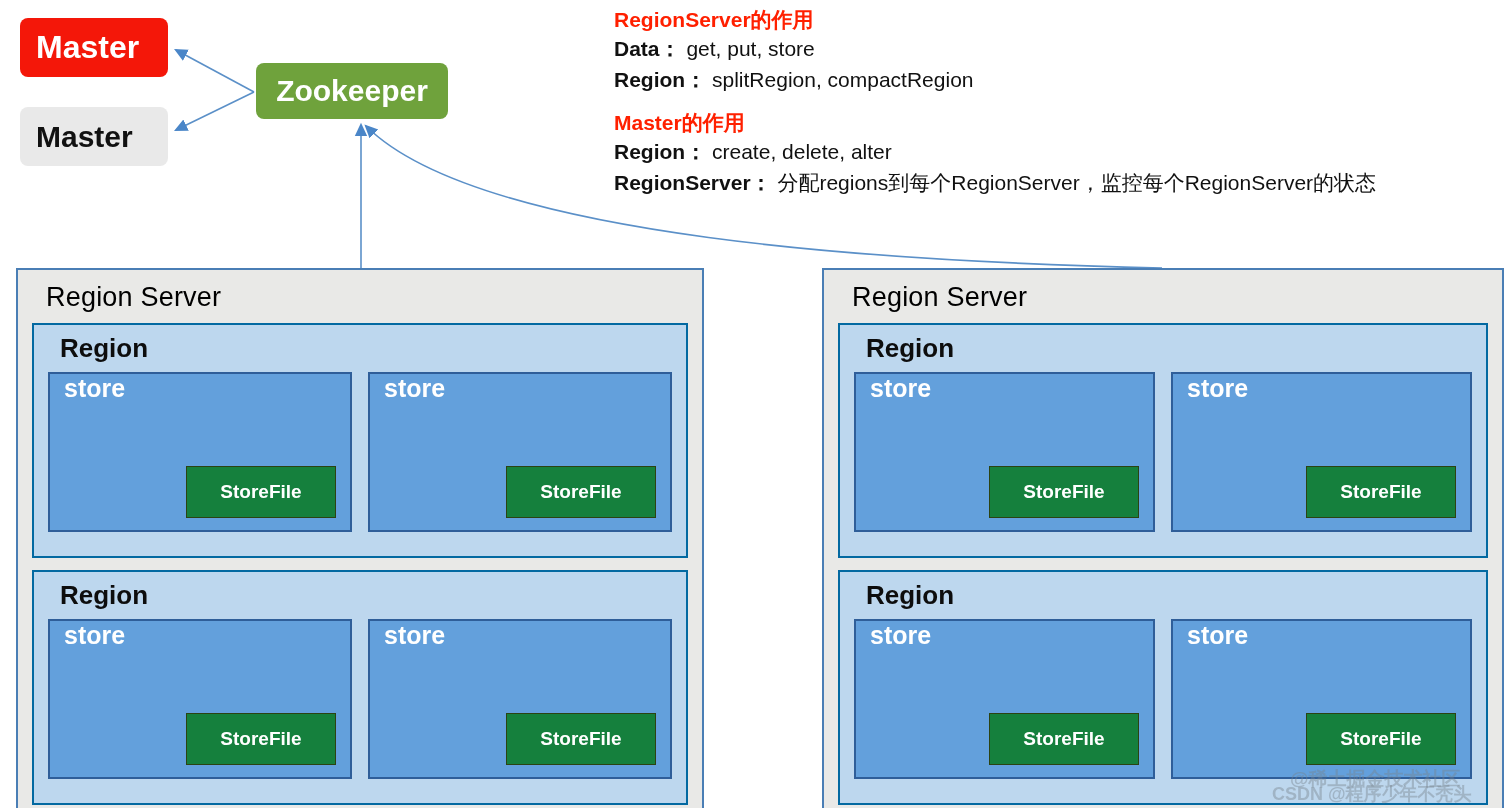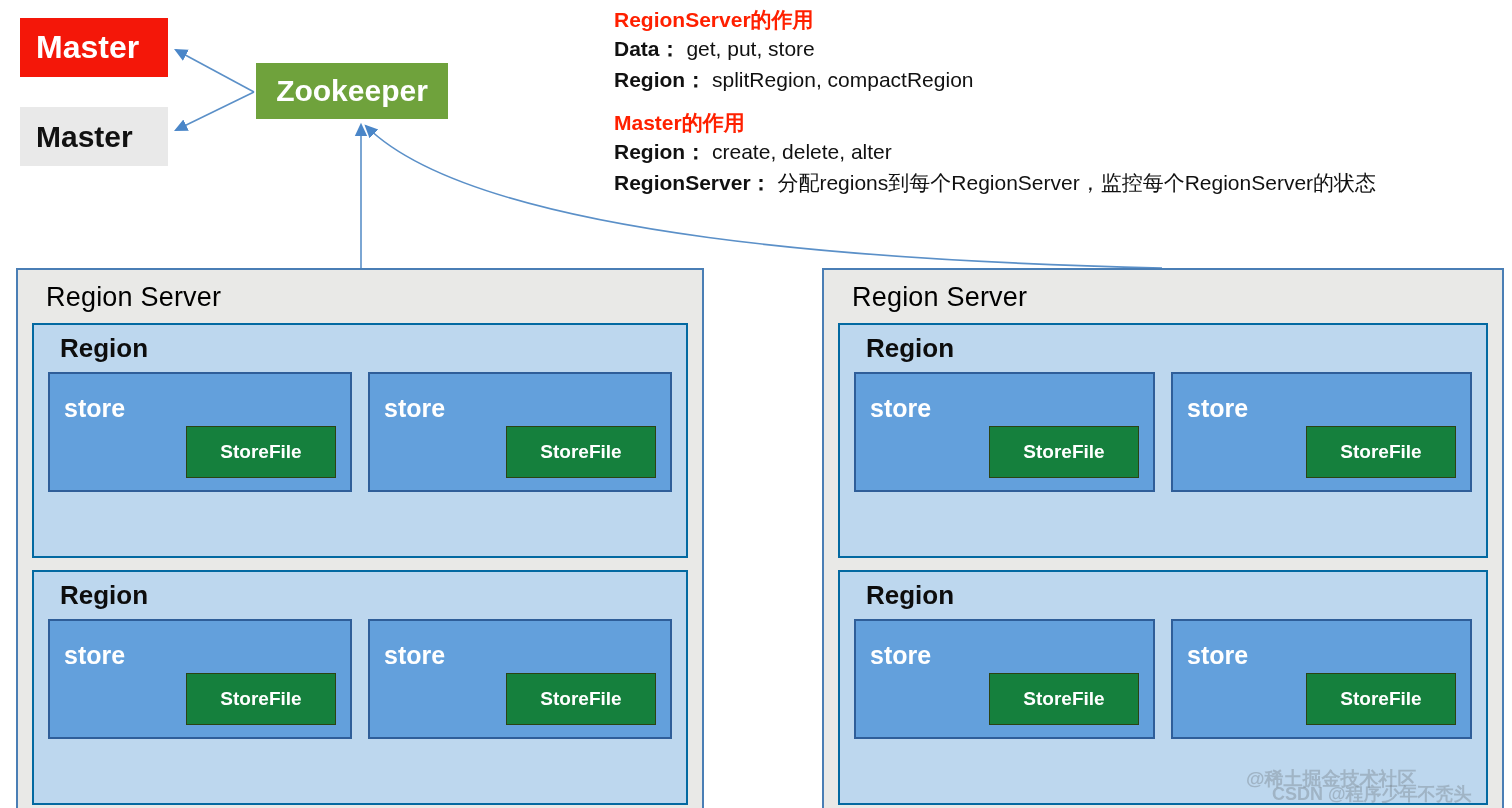--- a/index.html
+++ b/index.html
@@ -15,20 +15,21 @@
     overflow: hidden;
     font-family: "Liberation Sans", sans-serif;
   }
 
   
   .node-box {
     position: absolute;
     display: flex;
     align-items: center;
     box-sizing: border-box;
+    border-radius: 8px;
   }
   .node-master-active {
     left: 20px; top: 18px;
     width: 148px; height: 59px;
     background: #F41709;
     color: #ffffff;
     font-size: 32px;
     font-weight: bold;
     padding-left: 16px;
   }
@@ -118,25 +119,25 @@
   }
   .store-row {
     display: flex;
     gap: 16px;
   }
 
   
   .store {
     box-sizing: border-box;
     flex: 1;
-    height: 120px;
+    height: 160px;
     background: #63A0DC;
     border: 2px solid #2F5E99;
     position: relative;
-    padding: 20px 0 0 14px;
+    padding: 0 0 0 14px;
   }
   .store-title {
     font-size: 25px;
     font-weight: bold;
     color: #ffffff;
     margin: 0;
   }
   .storefile {
     position: absolute;
     right: 14px;
@@ -156,21 +157,21 @@
 
   
   .watermark {
     position: absolute;
     color: rgba(120,130,140,0.42);
     font-size: 19px;
     font-weight: bold;
     white-space: nowrap;
     pointer-events: none;
   }
-  .wm-1 { left: 1246px; top: 766px; }
+  .wm-1 { left: 1290px; top: 766px; }
   .wm-2 { left: 1272px; top: 782px; font-size: 18px; }
 </style>
 </head>
 <body>
 
 <div id="canvas">
 
   <svg id="connectors" viewBox="0 0 1512 808">
     <defs>
       <marker id="ah" markerWidth="9" markerHeight="9" refX="7" refY="4.5" orient="auto" markerUnits="strokeWidth">

